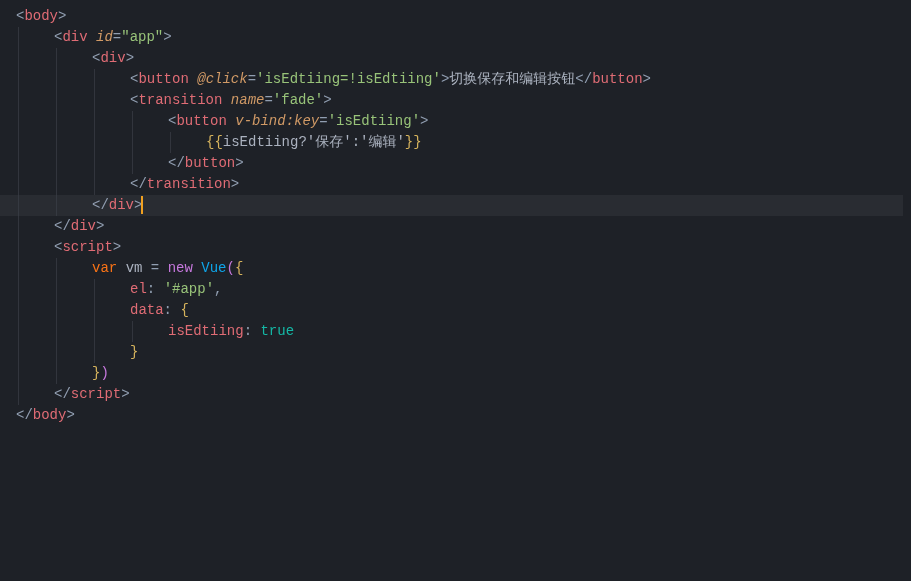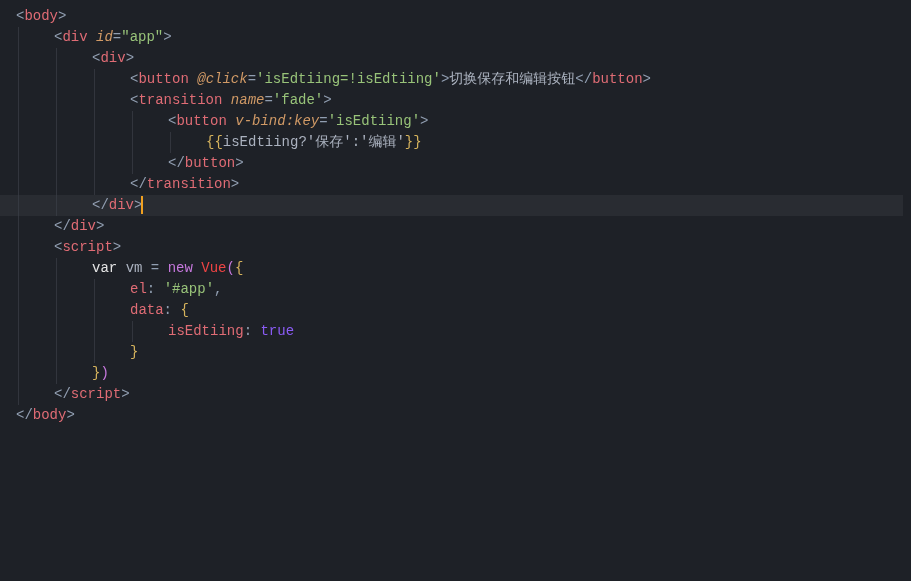--- a/index.html
+++ b/index.html
@@ -30,26 +30,26 @@
   }
   .pad { display:inline-block; }
   .punct  { color: #919eb1; }
   .brace  { color: #d7b45d; }
   .paren  { color: #c678dd; }
   .tag    { color: #e06c75; }
   .attr   { color: #d19a66; font-style: italic; }
   .eq     { color: #919eb1; }
   .str    { color: #98c379; }
   .text   { color: #abb2bf; }
-  .kw     { color: #e5e5e5; }
+  .kw     { color: #f97316; }
   .kw2    { color: #c678dd; }
   .ident2 { color: #abb2bf; }
-  .class  { color: #ef4444; }
+  .class  { color: #0ea5e9; }
   .prop   { color: #e06c75; }
-  .bool   { color: #8b5cf6; }
+  .bool   { color: #14b8a6; }
   .cursor {
     display: inline-block;
     width: 2px;
     height: 18px;
     background: #f0a020;
     vertical-align: middle;
     margin-left: -1px;
   }
   .guide {
     position:absolute;

